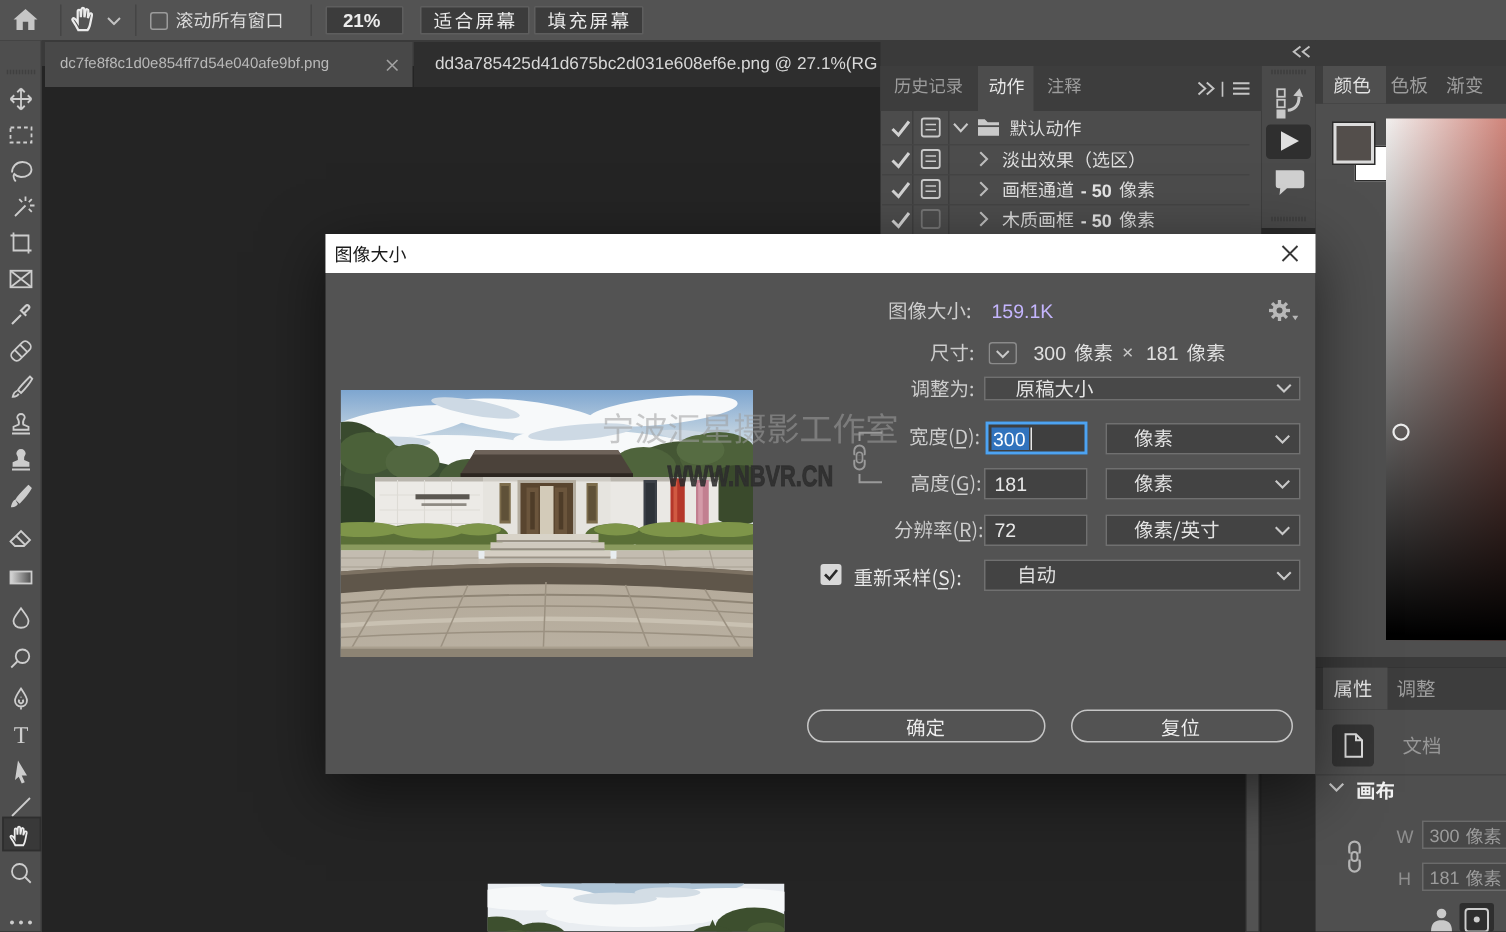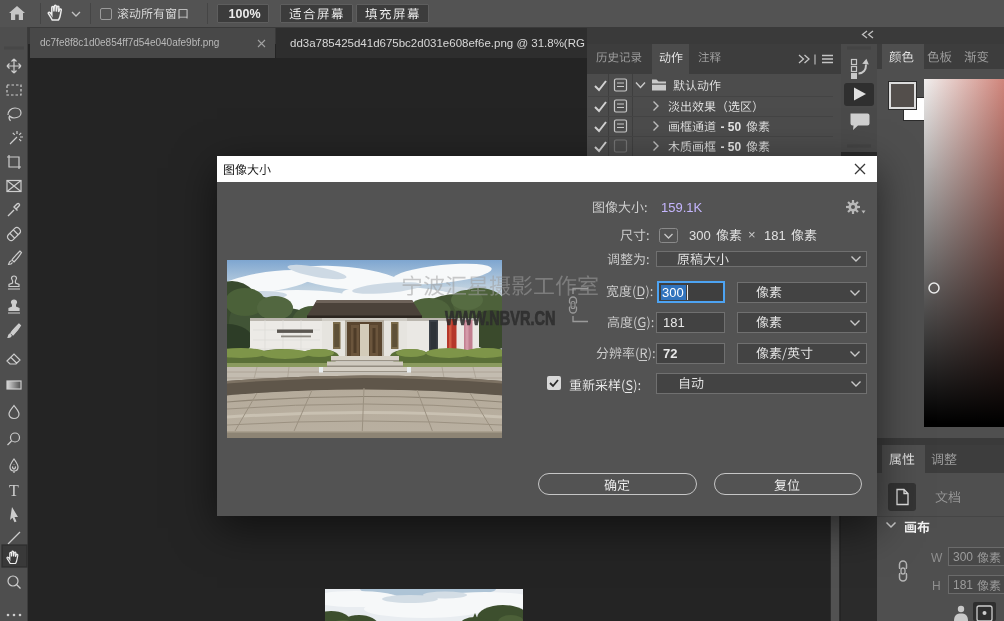--- a/index.html
+++ b/index.html
@@ -21,37 +21,37 @@
 <svg class="abs" style="left:71px;top:11px;" width="10" height="6" viewBox="0 0 10 6">
       <path d="M1 1 L5 5 L9 1" fill="none" stroke="#c2c2c2" stroke-width="1.3"></path>
     </svg>
 <div class="abs" style="left:90px;top:3px;width:1px;height:21px;background:#454545"></div>
 <div class="abs" style="left:100px;top:8px;width:12px;height:12px;border:1px solid #9b9b9b;border-radius:2px"></div>
 <svg style="position:absolute;left:117.0px;top:5.6px;overflow:visible" width="74.0" height="15.6">
       <path transform="translate(0,12.0)" d="M5.7 -8.1C5.0 -7.3 4.1 -6.6 3.2 -6.1L3.7 -5.4C4.7 -6.0 5.7 -6.9 6.4 -7.8ZM8.2 -7.6C9.2 -6.9 10.3 -6.0 10.9 -5.4L11.4 -6.0C10.8 -6.6 9.7 -7.5 8.8 -8.2ZM1.0 -9.3C1.7 -8.9 2.5 -8.2 2.9 -7.7L3.5 -8.3C3.1 -8.8 2.2 -9.4 1.6 -9.8ZM0.5 -6.1C1.1 -5.7 1.9 -5.0 2.3 -4.6L2.9 -5.2C2.5 -5.6 1.7 -6.2 1.0 -6.6ZM0.8 0.3 1.5 0.8C2.1 -0.3 2.8 -1.8 3.3 -3.1L2.6 -3.6C2.0 -2.2 1.3 -0.6 0.8 0.3ZM6.5 -9.9C6.7 -9.6 6.8 -9.3 6.9 -9.0H3.7V-8.2H11.3V-9.0H8.0C7.8 -9.3 7.6 -9.8 7.4 -10.1ZM4.9 1.0C5.1 0.8 5.5 0.7 8.0 0.0C7.9 -0.2 7.9 -0.5 7.9 -0.7L5.8 -0.2V-2.3C6.3 -2.7 6.7 -3.2 7.1 -3.7C7.9 -1.7 9.2 -0.1 11.0 0.7C11.1 0.5 11.4 0.2 11.6 -0.0C10.7 -0.3 9.9 -0.9 9.3 -1.5C9.9 -1.9 10.6 -2.4 11.2 -2.9L10.5 -3.4C10.1 -3.0 9.4 -2.5 8.9 -2.1C8.4 -2.7 8.1 -3.4 7.8 -4.2L9.0 -4.3C9.3 -4.0 9.5 -3.7 9.7 -3.5L10.3 -4.0C9.9 -4.5 9.1 -5.5 8.4 -6.1L7.8 -5.7L8.5 -4.9L5.5 -4.6C6.2 -5.2 6.9 -5.9 7.6 -6.7L6.7 -7.1C6.0 -6.1 5.0 -5.1 4.7 -4.9C4.4 -4.6 4.1 -4.5 3.9 -4.4C4.0 -4.2 4.1 -3.8 4.2 -3.6C4.4 -3.7 4.7 -3.8 6.3 -4.0C5.5 -3.0 4.3 -2.2 2.8 -1.6C3.0 -1.5 3.3 -1.1 3.4 -1.0C4.0 -1.2 4.5 -1.5 5.0 -1.8V-0.6C5.0 -0.1 4.7 0.2 4.5 0.3C4.6 0.5 4.8 0.8 4.9 1.0Z M13.1 -9.1V-8.3H17.7V-9.1ZM19.8 -9.9C19.8 -9.0 19.8 -8.2 19.8 -7.3H18.1V-6.4H19.8C19.6 -3.7 19.1 -1.2 17.5 0.3C17.7 0.4 18.0 0.7 18.2 0.9C20.0 -0.7 20.5 -3.5 20.7 -6.4H22.4C22.3 -2.2 22.2 -0.6 21.8 -0.2C21.7 -0.1 21.6 -0.0 21.4 -0.0C21.1 -0.0 20.5 -0.0 19.8 -0.1C20.0 0.1 20.1 0.5 20.1 0.8C20.7 0.8 21.4 0.8 21.7 0.8C22.1 0.7 22.4 0.6 22.6 0.3C23.0 -0.2 23.2 -1.9 23.3 -6.9C23.3 -7.0 23.3 -7.3 23.3 -7.3H20.7C20.7 -8.2 20.7 -9.0 20.7 -9.9ZM13.1 -0.5 13.1 -0.5V-0.5C13.4 -0.7 13.8 -0.8 17.1 -1.6L17.4 -0.8L18.1 -1.0C17.9 -1.9 17.4 -3.3 16.9 -4.4L16.2 -4.2C16.4 -3.6 16.7 -3.0 16.9 -2.3L14.0 -1.7C14.5 -2.8 14.9 -4.2 15.2 -5.4H17.9V-6.2H12.6V-5.4H14.3C14.0 -4.0 13.5 -2.6 13.3 -2.2C13.1 -1.7 13.0 -1.4 12.8 -1.4C12.9 -1.1 13.0 -0.7 13.1 -0.5Z M30.4 -8.9V-4.9C30.4 -3.2 30.3 -1.1 28.8 0.4C29.0 0.5 29.4 0.8 29.5 1.0C31.1 -0.6 31.3 -3.1 31.3 -4.9V-5.1H33.2V0.9H34.1V-5.1H35.5V-6.0H31.3V-8.2C32.7 -8.4 34.2 -8.7 35.3 -9.2L34.7 -9.9C33.7 -9.5 31.9 -9.1 30.4 -8.9ZM26.1 -4.3V-4.7V-6.3H28.4V-4.3ZM29.3 -9.8C28.3 -9.4 26.6 -9.1 25.2 -8.9V-4.7C25.2 -3.1 25.1 -1.1 24.3 0.4C24.5 0.5 24.9 0.8 25.1 1.0C25.8 -0.3 26.0 -2.0 26.0 -3.5H29.3V-7.1H26.1V-8.2C27.4 -8.4 28.9 -8.7 29.9 -9.1Z M40.7 -10.1C40.5 -9.6 40.4 -9.0 40.2 -8.5H36.8V-7.7H39.8C39.0 -6.1 37.9 -4.6 36.5 -3.6C36.6 -3.5 36.9 -3.2 37.1 -3.0C37.8 -3.5 38.5 -4.1 39.1 -4.9V0.9H39.9V-1.4H45.0V-0.2C45.0 0.0 44.9 0.1 44.7 0.1C44.5 0.1 43.8 0.1 43.0 0.1C43.1 0.3 43.2 0.7 43.3 0.9C44.3 0.9 45.0 0.9 45.3 0.8C45.7 0.6 45.9 0.4 45.9 -0.2V-6.3H40.0C40.3 -6.7 40.5 -7.2 40.8 -7.7H47.3V-8.5H41.1C41.3 -9.0 41.5 -9.4 41.6 -9.9ZM39.9 -3.5H45.0V-2.2H39.9ZM39.9 -4.2V-5.5H45.0V-4.2Z M52.5 -8.1C51.5 -7.3 50.2 -6.7 49.0 -6.4L49.5 -5.7C50.8 -6.1 52.1 -6.8 53.1 -7.6ZM54.9 -7.6C56.1 -7.0 57.7 -6.2 58.5 -5.6L59.1 -6.2C58.2 -6.8 56.7 -7.6 55.5 -8.1ZM53.2 -6.9C53.0 -6.5 52.7 -6.0 52.4 -5.7H50.0V1.0H50.9V0.5H57.2V0.9H58.2V-5.7H53.4C53.6 -6.0 53.9 -6.3 54.1 -6.7ZM50.9 -0.2V-5.0H57.2V-0.2ZM52.4 -2.6C52.9 -2.4 53.4 -2.2 53.9 -1.9C53.1 -1.5 52.2 -1.2 51.3 -1.0C51.5 -0.8 51.6 -0.6 51.7 -0.4C52.7 -0.6 53.7 -1.0 54.6 -1.6C55.2 -1.2 55.7 -0.9 56.1 -0.6L56.6 -1.1C56.2 -1.4 55.7 -1.7 55.1 -2.0C55.7 -2.5 56.1 -3.1 56.5 -3.8L56.0 -4.0L55.8 -4.0H53.1C53.2 -4.2 53.4 -4.4 53.4 -4.6L52.7 -4.7C52.5 -4.2 52.0 -3.5 51.3 -2.9C51.5 -2.8 51.7 -2.6 51.8 -2.5C52.2 -2.8 52.5 -3.1 52.7 -3.4H55.5C55.2 -3.0 54.9 -2.7 54.5 -2.4C53.9 -2.6 53.4 -2.9 52.8 -3.1ZM53.1 -9.9C53.3 -9.7 53.4 -9.3 53.5 -9.1H48.9V-7.2H49.8V-8.3H58.1V-7.2H59.1V-9.1H54.6C54.5 -9.4 54.2 -9.8 54.0 -10.1Z M61.5 -8.8V0.7H62.5V-0.4H69.6V0.6H70.5V-8.8ZM62.5 -1.3V-7.9H69.6V-1.3Z" fill="#dcdcdc"></path>
     </svg>
 <div class="abs" style="left:207px;top:3px;width:1px;height:21px;background:#454545"></div>
 <div class="abs" style="left:217px;top:4px;width:52px;height:19px;background:#3c3c3c;border:1px solid #5e5e5e;border-radius:1px"></div>
-<div class="abs" style="left:228.6px;top:7px;font-size:12.5px;color:#ececec;font-weight:700;white-space:pre;">100%</div>
+<div class="abs" style="left:228.6px;top:7px;font-size:12.5px;color:#ececec;font-weight:700;white-space:pre;">21%</div>
 <div class="abs" style="left:280px;top:4px;width:73px;height:19px;background:#3c3c3c;border:1px solid #5e5e5e;border-radius:1px"></div>
 <svg style="position:absolute;left:288.5px;top:5.5px;overflow:visible" width="58.0" height="16.2">
       <path transform="translate(0,12.5)" d="M0.8 -9.5C1.5 -8.9 2.2 -8.1 2.6 -7.5L3.4 -8.1C3.0 -8.6 2.1 -9.5 1.5 -10.1ZM5.7 -4.2H10.1V-2.2H5.7ZM3.1 -6.0H0.5V-5.2H2.2V-1.3C1.7 -1.1 1.1 -0.6 0.5 0.0L1.1 0.8C1.7 0.0 2.4 -0.6 2.8 -0.6C3.1 -0.6 3.5 -0.3 4.0 0.0C4.9 0.5 6.0 0.7 7.4 0.7C8.6 0.7 10.9 0.6 11.8 0.5C11.8 0.3 11.9 -0.2 12.0 -0.4C10.8 -0.3 8.9 -0.2 7.5 -0.2C6.1 -0.2 5.0 -0.3 4.2 -0.7C3.7 -1.0 3.4 -1.3 3.1 -1.4ZM4.8 -5.0V-1.4H11.0V-5.0H8.4V-6.6H11.9V-7.4H8.4V-9.1C9.4 -9.2 10.4 -9.4 11.2 -9.6L10.7 -10.4C9.2 -10.0 6.5 -9.7 4.4 -9.5C4.5 -9.3 4.6 -9.0 4.6 -8.7C5.5 -8.8 6.5 -8.9 7.5 -9.0V-7.4H3.8V-6.6H7.5V-5.0Z M20.5 -10.5C19.2 -8.6 16.9 -6.9 14.5 -6.0C14.8 -5.8 15.0 -5.4 15.2 -5.2C15.8 -5.5 16.5 -5.8 17.1 -6.2V-5.6H23.4V-6.4C24.1 -6.0 24.7 -5.6 25.5 -5.3C25.6 -5.6 25.9 -5.9 26.1 -6.1C24.1 -7.0 22.4 -8.0 20.9 -9.6L21.3 -10.1ZM17.5 -6.4C18.5 -7.1 19.5 -8.0 20.3 -8.9C21.3 -7.9 22.3 -7.1 23.4 -6.4ZM16.4 -4.0V1.0H17.4V0.3H23.2V0.9H24.2V-4.0ZM17.4 -0.6V-3.2H23.2V-0.6Z M32.4 -6.6C32.6 -6.2 32.9 -5.7 33.1 -5.3L34.0 -5.7C33.8 -6.0 33.5 -6.5 33.2 -6.9ZM30.6 -9.1H38.2V-7.8H30.6ZM29.7 -9.9V-5.8C29.7 -3.9 29.6 -1.3 28.4 0.5C28.6 0.6 29.0 0.9 29.2 1.0C30.5 -0.9 30.6 -3.7 30.6 -5.8V-7.0H39.2V-9.9ZM37.2 -6.9C37.0 -6.4 36.7 -5.8 36.4 -5.3H31.1V-4.5H33.1V-3.2L33.1 -2.7H30.8V-1.9H33.0C32.7 -1.1 32.1 -0.3 30.7 0.3C30.9 0.5 31.2 0.8 31.3 1.0C33.1 0.2 33.7 -0.8 33.9 -1.9H36.5V1.0H37.4V-1.9H39.8V-2.7H37.4V-4.5H39.5V-5.3H37.3C37.6 -5.7 38.0 -6.2 38.2 -6.6ZM36.5 -2.7H34.0L34.0 -3.2V-4.5H36.5Z M45.0 -6.1H51.6V-5.3H45.0ZM45.0 -7.5H51.6V-6.7H45.0ZM47.7 -3.2V-2.3H45.4C45.8 -2.6 46.1 -2.9 46.4 -3.2ZM48.7 -3.2H50.2C50.5 -2.9 50.8 -2.6 51.1 -2.3H48.7ZM44.1 -8.1V-4.6H46.4C46.2 -4.4 46.1 -4.2 45.9 -4.0H42.7V-3.2H45.2C44.5 -2.6 43.5 -2.0 42.4 -1.5C42.6 -1.4 42.8 -1.1 42.9 -0.8C43.6 -1.1 44.1 -1.4 44.6 -1.7V0.6H45.5V-1.6H47.7V1.0H48.7V-1.6H51.1V-0.3C51.1 -0.2 51.1 -0.1 50.9 -0.1C50.8 -0.1 50.3 -0.1 49.8 -0.2C49.9 0.1 50.0 0.3 50.0 0.6C50.8 0.6 51.3 0.6 51.6 0.4C52.0 0.3 52.0 0.1 52.0 -0.3V-1.7C52.5 -1.4 53.0 -1.2 53.6 -1.0C53.7 -1.2 53.9 -1.5 54.1 -1.7C53.1 -2.0 52.0 -2.5 51.2 -3.2H53.8V-4.0H47.0C47.1 -4.2 47.3 -4.4 47.4 -4.6H52.5V-8.1ZM49.8 -10.5V-9.7H46.6V-10.5H45.7V-9.7H42.8V-8.9H45.7V-8.3H46.6V-8.9H49.8V-8.3H50.8V-8.9H53.7V-9.7H50.8V-10.5Z" fill="#ececec"></path>
     </svg>
 <div class="abs" style="left:356px;top:4px;width:73px;height:19px;background:#3c3c3c;border:1px solid #5e5e5e;border-radius:1px"></div>
 <svg style="position:absolute;left:364.5px;top:5.5px;overflow:visible" width="58.0" height="16.2">
       <path transform="translate(0,12.5)" d="M8.7 -0.8C9.6 -0.2 10.7 0.5 11.2 1.0L11.8 0.4C11.3 -0.1 10.2 -0.9 9.3 -1.3ZM6.7 -1.3C6.1 -0.8 4.9 -0.1 4.0 0.4C4.2 0.5 4.4 0.8 4.6 1.0C5.5 0.6 6.7 -0.2 7.5 -0.8ZM7.6 -10.5C7.6 -10.2 7.6 -9.8 7.5 -9.3H4.7V-8.6H7.3L7.2 -7.7H5.3V-2.2H4.2V-1.4H12.0V-2.2H10.9V-7.7H8.0L8.2 -8.6H11.7V-9.3H8.4L8.6 -10.4ZM6.1 -2.2V-3.0H10.0V-2.2ZM6.1 -5.7H10.0V-5.0H6.1ZM6.1 -6.3V-7.1H10.0V-6.3ZM6.1 -4.4H10.0V-3.6H6.1ZM0.4 -1.7 0.8 -0.8C1.8 -1.2 3.1 -1.7 4.3 -2.2L4.1 -3.1L2.8 -2.6V-6.6H4.2V-7.5H2.8V-10.4H1.9V-7.5H0.5V-6.6H1.9V-2.2C1.4 -2.0 0.8 -1.8 0.4 -1.7Z M15.9 -3.8C16.2 -3.9 16.5 -4.0 18.3 -4.1C18.1 -1.9 17.5 -0.6 14.7 0.2C14.9 0.4 15.2 0.8 15.3 1.0C18.3 0.1 19.1 -1.6 19.3 -4.1L21.1 -4.2V-0.7C21.1 0.4 21.5 0.7 22.6 0.7C22.9 0.7 24.3 0.7 24.5 0.7C25.6 0.7 25.9 0.2 26.0 -1.8C25.7 -1.8 25.3 -2.0 25.1 -2.2C25.0 -0.5 24.9 -0.2 24.5 -0.2C24.1 -0.2 23.0 -0.2 22.8 -0.2C22.2 -0.2 22.1 -0.3 22.1 -0.7V-4.3L23.9 -4.4C24.2 -4.1 24.5 -3.8 24.6 -3.5L25.5 -4.1C24.8 -5.0 23.4 -6.2 22.2 -7.2L21.5 -6.7C22.0 -6.2 22.6 -5.7 23.1 -5.2L17.2 -4.9C18.0 -5.7 18.8 -6.6 19.6 -7.6H25.7V-8.5H14.8V-7.6H18.3C17.6 -6.6 16.7 -5.7 16.4 -5.4C16.1 -5.1 15.8 -4.8 15.6 -4.8C15.7 -4.5 15.8 -4.0 15.9 -3.8ZM19.3 -10.3C19.7 -9.7 20.1 -9.0 20.3 -8.5L21.3 -8.8C21.1 -9.3 20.6 -10.0 20.2 -10.6Z M32.4 -6.6C32.6 -6.2 32.9 -5.7 33.1 -5.3L34.0 -5.7C33.8 -6.0 33.5 -6.5 33.2 -6.9ZM30.6 -9.1H38.2V-7.8H30.6ZM29.7 -9.9V-5.8C29.7 -3.9 29.6 -1.3 28.4 0.5C28.6 0.6 29.0 0.9 29.2 1.0C30.5 -0.9 30.6 -3.7 30.6 -5.8V-7.0H39.2V-9.9ZM37.2 -6.9C37.0 -6.4 36.7 -5.8 36.4 -5.3H31.1V-4.5H33.1V-3.2L33.1 -2.7H30.8V-1.9H33.0C32.7 -1.1 32.1 -0.3 30.7 0.3C30.9 0.5 31.2 0.8 31.3 1.0C33.1 0.2 33.7 -0.8 33.9 -1.9H36.5V1.0H37.4V-1.9H39.8V-2.7H37.4V-4.5H39.5V-5.3H37.3C37.6 -5.7 38.0 -6.2 38.2 -6.6ZM36.5 -2.7H34.0L34.0 -3.2V-4.5H36.5Z M45.0 -6.1H51.6V-5.3H45.0ZM45.0 -7.5H51.6V-6.7H45.0ZM47.7 -3.2V-2.3H45.4C45.8 -2.6 46.1 -2.9 46.4 -3.2ZM48.7 -3.2H50.2C50.5 -2.9 50.8 -2.6 51.1 -2.3H48.7ZM44.1 -8.1V-4.6H46.4C46.2 -4.4 46.1 -4.2 45.9 -4.0H42.7V-3.2H45.2C44.5 -2.6 43.5 -2.0 42.4 -1.5C42.6 -1.4 42.8 -1.1 42.9 -0.8C43.6 -1.1 44.1 -1.4 44.6 -1.7V0.6H45.5V-1.6H47.7V1.0H48.7V-1.6H51.1V-0.3C51.1 -0.2 51.1 -0.1 50.9 -0.1C50.8 -0.1 50.3 -0.1 49.8 -0.2C49.9 0.1 50.0 0.3 50.0 0.6C50.8 0.6 51.3 0.6 51.6 0.4C52.0 0.3 52.0 0.1 52.0 -0.3V-1.7C52.5 -1.4 53.0 -1.2 53.6 -1.0C53.7 -1.2 53.9 -1.5 54.1 -1.7C53.1 -2.0 52.0 -2.5 51.2 -3.2H53.8V-4.0H47.0C47.1 -4.2 47.3 -4.4 47.4 -4.6H52.5V-8.1ZM49.8 -10.5V-9.7H46.6V-10.5H45.7V-9.7H42.8V-8.9H45.7V-8.3H46.6V-8.9H49.8V-8.3H50.8V-8.9H53.7V-9.7H50.8V-10.5Z" fill="#ececec"></path>
     </svg>
 <div class="abs" style="left:28px;top:27px;width:976px;height:17px;background:#3a3a3a"></div>
 <div class="abs" style="left:30px;top:28px;width:245px;height:30px;background:#484848"></div>
 <div class="abs" style="left:40px;top:37.1px;font-size:10px;color:#b9b9b9;font-weight:400;white-space:pre;">dc7fe8f8c1d0e854ff7d54e040afe9bf.png</div>
 <svg class="abs" style="left:257px;top:39px;" width="9" height="9" viewBox="0 0 9 9">
       <path d="M1 1 L8 8 M8 1 L1 8" stroke="#a2a2a2" stroke-width="1.1"></path>
     </svg>
 <div class="abs" style="left:276px;top:28px;width:311px;height:30px;background:#2e2e2e;overflow:hidden"></div>
-<div class="abs" style="left:290px;top:37.1px;font-size:11.5px;color:#d8d8d8;font-weight:400;white-space:pre;">dd3a785425d41d675bc2d031e608ef6e.png @ 31.8%(RG</div>
+<div class="abs" style="left:290px;top:37.1px;font-size:11.5px;color:#d8d8d8;font-weight:400;white-space:pre;">dd3a785425d41d675bc2d031e608ef6e.png @ 27.1%(RG</div>
 <div class="abs" style="left:28px;top:58px;width:813px;height:563px;background:#242424"></div>
 <div class="abs" style="left:830px;top:58px;width:10px;height:563px;background:#525252;border-left:1px solid #2e2e2e;border-right:1px solid #2e2e2e"></div>
 <svg class="abs" style="left:325px;top:589px;" width="198" height="32" viewBox="0 0 198 32">
 <rect width="198" height="32" fill="#e9edf1"></rect>
 <g fill="#aec4d6">
 <ellipse cx="99" cy="2" rx="38" ry="7"></ellipse>
 <ellipse cx="60" cy="0" rx="25" ry="5"></ellipse>
 <ellipse cx="146" cy="0" rx="25" ry="5"></ellipse>
 </g>
 <g fill="#f6f8f9">
@@ -598,21 +598,21 @@
 <svg style="position:absolute;left:756.0px;top:313.5px;overflow:visible" width="28.0" height="16.9">
       <path transform="translate(0,13.0)" d="M6.3 -9.2H8.7C8.4 -8.9 8.2 -8.5 7.9 -8.2H5.5C5.8 -8.5 6.1 -8.9 6.3 -9.2ZM6.3 -10.9C5.8 -9.8 4.8 -8.4 3.3 -7.4C3.5 -7.3 3.8 -7.0 4.0 -6.8C4.2 -7.0 4.4 -7.2 4.7 -7.4V-5.4H6.7C6.0 -4.8 5.1 -4.3 3.7 -3.8C3.9 -3.7 4.2 -3.4 4.3 -3.2C5.5 -3.6 6.3 -4.1 6.9 -4.5C7.1 -4.4 7.3 -4.2 7.5 -3.9C6.6 -3.1 5.0 -2.3 3.7 -2.0C3.9 -1.8 4.1 -1.5 4.3 -1.3C5.4 -1.7 6.9 -2.6 7.9 -3.4C8.0 -3.1 8.1 -2.9 8.2 -2.7C7.1 -1.6 5.2 -0.6 3.6 -0.1C3.8 0.0 4.0 0.4 4.2 0.6C5.6 0.1 7.2 -0.8 8.3 -1.8C8.5 -1.0 8.3 -0.3 8.0 -0.0C7.9 0.2 7.7 0.2 7.4 0.2C7.2 0.2 6.9 0.2 6.5 0.2C6.7 0.4 6.8 0.8 6.8 1.0C7.1 1.0 7.4 1.0 7.6 1.0C8.0 1.0 8.4 0.9 8.7 0.6C9.3 0.1 9.5 -1.4 9.0 -2.7L9.7 -3.0C10.1 -1.6 10.9 -0.4 12.0 0.3C12.1 0.1 12.4 -0.3 12.6 -0.4C11.6 -1.0 10.8 -2.1 10.4 -3.4C10.9 -3.6 11.4 -3.9 11.8 -4.2L11.2 -4.8C10.6 -4.4 9.6 -3.8 8.8 -3.4C8.5 -4.0 8.1 -4.6 7.5 -5.0L7.8 -5.4H11.7V-8.2H8.9C9.3 -8.6 9.7 -9.1 9.9 -9.6L9.4 -10.0L9.2 -10.0H6.8L7.3 -10.7ZM5.5 -7.4H7.8C7.8 -7.0 7.6 -6.6 7.3 -6.1H5.5ZM8.6 -7.4H10.8V-6.1H8.3C8.5 -6.6 8.6 -7.0 8.6 -7.4ZM3.4 -10.9C2.7 -8.9 1.6 -7.0 0.4 -5.7C0.6 -5.5 0.8 -5.0 0.9 -4.7C1.3 -5.1 1.7 -5.6 2.1 -6.1V1.0H3.0V-7.6C3.5 -8.6 4.0 -9.6 4.3 -10.6Z M21.3 -1.1C22.4 -0.6 23.8 0.3 24.4 0.8L25.2 0.2C24.5 -0.3 23.1 -1.1 22.0 -1.7ZM16.8 -1.7C16.0 -0.9 14.8 -0.3 13.6 0.2C13.8 0.4 14.2 0.7 14.4 0.9C15.5 0.4 16.8 -0.5 17.7 -1.3ZM15.5 -3.8C15.7 -3.9 16.1 -4.0 18.7 -4.1C17.5 -3.6 16.5 -3.2 16.1 -3.1C15.3 -2.8 14.7 -2.7 14.3 -2.6C14.4 -2.4 14.5 -1.9 14.5 -1.8C14.9 -1.9 15.4 -1.9 19.2 -2.1V-0.1C19.2 0.1 19.2 0.1 19.0 0.1C18.8 0.1 18.1 0.1 17.3 0.1C17.4 0.4 17.6 0.7 17.6 1.0C18.6 1.0 19.2 1.0 19.6 0.8C20.1 0.7 20.2 0.4 20.2 -0.1V-2.2L23.4 -2.4C23.8 -2.1 24.1 -1.8 24.3 -1.5L25.0 -2.1C24.5 -2.7 23.4 -3.5 22.5 -4.1L21.7 -3.6C22.0 -3.4 22.3 -3.2 22.6 -3.0L17.3 -2.8C19.1 -3.4 20.9 -4.1 22.6 -5.0L21.9 -5.7C21.5 -5.4 20.9 -5.1 20.4 -4.9L17.4 -4.7C18.1 -5.0 18.8 -5.4 19.4 -5.8L19.1 -6.0H25.4V-6.8H20.0V-7.6H24.0V-8.4H20.0V-9.2H24.7V-10.0H20.0V-10.9H19.0V-10.0H14.4V-9.2H19.0V-8.4H15.1V-7.6H19.0V-6.8H13.7V-6.0H18.3C17.4 -5.5 16.5 -5.0 16.2 -4.9C15.8 -4.8 15.5 -4.7 15.2 -4.7C15.3 -4.4 15.5 -4.0 15.5 -3.8Z" fill="#e3e3e3"></path>
     </svg>
 <svg class="abs" style="left:849px;top:319px;" width="12" height="8" viewBox="0 0 12 8">
       <path d="M1.5 1.5 L6 6 L10.5 1.5" stroke="#c9c9c9" stroke-width="1.4" fill="none"></path>
     </svg>
 <svg style="position:absolute;left:596.0px;top:345.0px;overflow:visible" width="61.7" height="16.9">
       <path transform="translate(0,13.0)" d="M8.7 -10.7 7.9 -10.3C8.8 -8.4 10.3 -6.3 11.7 -5.1C11.9 -5.4 12.2 -5.7 12.5 -5.9C11.1 -6.9 9.6 -8.9 8.7 -10.7ZM4.2 -10.7C3.5 -8.7 2.1 -6.9 0.6 -5.7C0.8 -5.6 1.2 -5.2 1.4 -5.0C1.8 -5.3 2.1 -5.6 2.4 -5.9V-5.0H4.9C4.6 -2.8 3.9 -0.8 0.8 0.2C1.1 0.5 1.3 0.8 1.4 1.1C4.8 -0.1 5.6 -2.5 6.0 -5.0H9.5C9.4 -1.8 9.2 -0.5 8.8 -0.2C8.7 -0.1 8.6 -0.0 8.3 -0.0C8.0 -0.0 7.2 -0.0 6.3 -0.1C6.5 0.2 6.6 0.6 6.7 0.9C7.5 0.9 8.3 0.9 8.7 0.9C9.2 0.9 9.5 0.8 9.7 0.4C10.2 -0.1 10.3 -1.5 10.5 -5.5C10.6 -5.7 10.6 -6.0 10.6 -6.0H2.5C3.6 -7.2 4.6 -8.7 5.3 -10.4Z M18.4 -8.3C18.4 -7.0 18.2 -5.3 17.9 -4.3L18.6 -4.1C19.0 -5.2 19.1 -6.9 19.1 -8.2ZM19.8 -10.8V-6.0C19.8 -3.6 19.6 -1.3 17.4 0.4C17.6 0.5 17.9 0.8 18.0 1.0C20.4 -0.8 20.6 -3.3 20.6 -6.0V-10.8ZM14.2 -8.0C14.4 -7.3 14.6 -6.4 14.6 -5.8L15.4 -6.0C15.3 -6.6 15.1 -7.5 14.9 -8.2ZM21.5 -8.0C21.8 -7.3 21.9 -6.4 22.0 -5.8L22.7 -6.0C22.7 -6.6 22.5 -7.5 22.2 -8.2ZM14.8 -10.6C15.0 -10.2 15.3 -9.6 15.4 -9.2H13.7V-8.4H17.8V-9.2H16.4C16.2 -9.7 15.9 -10.3 15.6 -10.8ZM13.7 -3.4V-2.6H15.3C15.2 -1.5 14.9 -0.4 13.7 0.4C13.9 0.6 14.2 0.9 14.3 1.1C15.7 0.1 16.1 -1.3 16.2 -2.6H17.8V-3.4H16.2V-4.9H17.9V-5.8H16.8C17.0 -6.4 17.3 -7.3 17.5 -8.0L16.7 -8.2C16.5 -7.5 16.3 -6.5 16.0 -5.8H13.6V-4.9H15.3V-3.4ZM22.3 -10.7C22.5 -10.2 22.8 -9.7 22.9 -9.2H21.1V-8.4H25.3V-9.2H23.9C23.7 -9.7 23.4 -10.4 23.1 -10.9ZM21.1 -3.0V-2.2H22.8V1.0H23.7V-2.2H25.3V-3.0H23.7V-4.9H25.5V-5.7H24.2C24.5 -6.4 24.8 -7.3 25.0 -8.0L24.2 -8.2C24.0 -7.5 23.7 -6.4 23.5 -5.7H20.9V-4.9H22.8V-3.0Z M36.8 -8.4C36.3 -7.8 35.5 -7.1 34.9 -6.7L35.6 -6.2C36.2 -6.6 37.0 -7.3 37.6 -7.9ZM26.7 -4.4 27.2 -3.6C28.1 -4.0 29.1 -4.6 30.1 -5.1L30.0 -5.9C28.8 -5.3 27.5 -4.7 26.7 -4.4ZM27.1 -7.8C27.8 -7.3 28.7 -6.7 29.1 -6.3L29.8 -6.9C29.3 -7.3 28.5 -7.9 27.8 -8.3ZM34.8 -5.3C35.7 -4.8 36.8 -4.0 37.4 -3.5L38.1 -4.0C37.5 -4.6 36.4 -5.3 35.5 -5.8ZM26.7 -2.6V-1.7H32.0V1.0H33.0V-1.7H38.4V-2.6H33.0V-3.7H32.0V-2.6ZM31.7 -10.8C31.9 -10.5 32.1 -10.1 32.3 -9.8H26.9V-8.9H31.7C31.3 -8.2 30.9 -7.7 30.7 -7.5C30.5 -7.3 30.3 -7.1 30.1 -7.1C30.2 -6.9 30.3 -6.5 30.4 -6.3C30.6 -6.4 30.9 -6.4 32.4 -6.5C31.7 -5.9 31.2 -5.4 30.9 -5.2C30.5 -4.8 30.1 -4.6 29.9 -4.5C30.0 -4.3 30.1 -3.9 30.1 -3.7C30.4 -3.8 30.9 -3.9 34.3 -4.2C34.4 -4.0 34.6 -3.7 34.6 -3.5L35.4 -3.9C35.1 -4.5 34.5 -5.4 33.9 -6.1L33.2 -5.8C33.4 -5.5 33.6 -5.2 33.8 -4.9L31.5 -4.7C32.6 -5.6 33.8 -6.8 34.8 -8.0L34.0 -8.4C33.8 -8.1 33.4 -7.7 33.1 -7.4L31.5 -7.3C31.9 -7.7 32.3 -8.3 32.7 -8.9H38.2V-9.8H33.4C33.2 -10.1 32.9 -10.6 32.6 -11.0Z M42.1 2.5 42.8 2.2C41.7 0.4 41.2 -1.8 41.2 -4.0C41.2 -6.2 41.7 -8.4 42.8 -10.3L42.1 -10.6C40.9 -8.7 40.2 -6.6 40.2 -4.0C40.2 -1.5 40.9 0.6 42.1 2.5Z M45.9 -5.0V-8.6H47.5C49.0 -8.6 49.8 -8.1 49.8 -6.9C49.8 -5.6 49.0 -5.0 47.5 -5.0ZM49.9 0.0H51.3L48.9 -4.2C50.2 -4.5 51.0 -5.4 51.0 -6.9C51.0 -8.8 49.6 -9.5 47.7 -9.5H44.7V0.0H45.9V-4.0H47.6Z M52.9 2.5C54.1 0.6 54.8 -1.5 54.8 -4.0C54.8 -6.6 54.1 -8.7 52.9 -10.6L52.2 -10.3C53.3 -8.4 53.9 -6.2 53.9 -4.0C53.9 -1.8 53.3 0.4 52.2 2.2Z M57.9 -5.1C58.3 -5.1 58.7 -5.4 58.7 -6.0C58.7 -6.5 58.3 -6.9 57.9 -6.9C57.4 -6.9 57.0 -6.5 57.0 -6.0C57.0 -5.4 57.4 -5.1 57.9 -5.1ZM57.9 0.2C58.3 0.2 58.7 -0.2 58.7 -0.7C58.7 -1.3 58.3 -1.6 57.9 -1.6C57.4 -1.6 57.0 -1.3 57.0 -0.7C57.0 -0.2 57.4 0.2 57.9 0.2Z" fill="#cdcdcd"></path>
     </svg>
 <div class="abs" style="left:656px;top:343px;width:69px;height:21px;background:#424242;border:1px solid #707070"></div>
-<div class="abs" style="left:663px;top:346.2px;font-size:13px;color:#e8e8e8;font-weight:700;white-space:pre;">72</div>
+<div class="abs" style="left:663px;top:346.2px;font-size:13px;color:#e8e8e8;font-weight:400;white-space:pre;">72</div>
 <div class="abs" style="left:737px;top:343px;width:130px;height:21px;background:#434343;border:1px solid #707070"></div>
 <svg style="position:absolute;left:756.0px;top:344.5px;overflow:visible" width="59.1" height="16.9">
       <path transform="translate(0,13.0)" d="M6.3 -9.2H8.7C8.4 -8.9 8.2 -8.5 7.9 -8.2H5.5C5.8 -8.5 6.1 -8.9 6.3 -9.2ZM6.3 -10.9C5.8 -9.8 4.8 -8.4 3.3 -7.4C3.5 -7.3 3.8 -7.0 4.0 -6.8C4.2 -7.0 4.4 -7.2 4.7 -7.4V-5.4H6.7C6.0 -4.8 5.1 -4.3 3.7 -3.8C3.9 -3.7 4.2 -3.4 4.3 -3.2C5.5 -3.6 6.3 -4.1 6.9 -4.5C7.1 -4.4 7.3 -4.2 7.5 -3.9C6.6 -3.1 5.0 -2.3 3.7 -2.0C3.9 -1.8 4.1 -1.5 4.3 -1.3C5.4 -1.7 6.9 -2.6 7.9 -3.4C8.0 -3.1 8.1 -2.9 8.2 -2.7C7.1 -1.6 5.2 -0.6 3.6 -0.1C3.8 0.0 4.0 0.4 4.2 0.6C5.6 0.1 7.2 -0.8 8.3 -1.8C8.5 -1.0 8.3 -0.3 8.0 -0.0C7.9 0.2 7.7 0.2 7.4 0.2C7.2 0.2 6.9 0.2 6.5 0.2C6.7 0.4 6.8 0.8 6.8 1.0C7.1 1.0 7.4 1.0 7.6 1.0C8.0 1.0 8.4 0.9 8.7 0.6C9.3 0.1 9.5 -1.4 9.0 -2.7L9.7 -3.0C10.1 -1.6 10.9 -0.4 12.0 0.3C12.1 0.1 12.4 -0.3 12.6 -0.4C11.6 -1.0 10.8 -2.1 10.4 -3.4C10.9 -3.6 11.4 -3.9 11.8 -4.2L11.2 -4.8C10.6 -4.4 9.6 -3.8 8.8 -3.4C8.5 -4.0 8.1 -4.6 7.5 -5.0L7.8 -5.4H11.7V-8.2H8.9C9.3 -8.6 9.7 -9.1 9.9 -9.6L9.4 -10.0L9.2 -10.0H6.8L7.3 -10.7ZM5.5 -7.4H7.8C7.8 -7.0 7.6 -6.6 7.3 -6.1H5.5ZM8.6 -7.4H10.8V-6.1H8.3C8.5 -6.6 8.6 -7.0 8.6 -7.4ZM3.4 -10.9C2.7 -8.9 1.6 -7.0 0.4 -5.7C0.6 -5.5 0.8 -5.0 0.9 -4.7C1.3 -5.1 1.7 -5.6 2.1 -6.1V1.0H3.0V-7.6C3.5 -8.6 4.0 -9.6 4.3 -10.6Z M21.3 -1.1C22.4 -0.6 23.8 0.3 24.4 0.8L25.2 0.2C24.5 -0.3 23.1 -1.1 22.0 -1.7ZM16.8 -1.7C16.0 -0.9 14.8 -0.3 13.6 0.2C13.8 0.4 14.2 0.7 14.4 0.9C15.5 0.4 16.8 -0.5 17.7 -1.3ZM15.5 -3.8C15.7 -3.9 16.1 -4.0 18.7 -4.1C17.5 -3.6 16.5 -3.2 16.1 -3.1C15.3 -2.8 14.7 -2.7 14.3 -2.6C14.4 -2.4 14.5 -1.9 14.5 -1.8C14.9 -1.9 15.4 -1.9 19.2 -2.1V-0.1C19.2 0.1 19.2 0.1 19.0 0.1C18.8 0.1 18.1 0.1 17.3 0.1C17.4 0.4 17.6 0.7 17.6 1.0C18.6 1.0 19.2 1.0 19.6 0.8C20.1 0.7 20.2 0.4 20.2 -0.1V-2.2L23.4 -2.4C23.8 -2.1 24.1 -1.8 24.3 -1.5L25.0 -2.1C24.5 -2.7 23.4 -3.5 22.5 -4.1L21.7 -3.6C22.0 -3.4 22.3 -3.2 22.6 -3.0L17.3 -2.8C19.1 -3.4 20.9 -4.1 22.6 -5.0L21.9 -5.7C21.5 -5.4 20.9 -5.1 20.4 -4.9L17.4 -4.7C18.1 -5.0 18.8 -5.4 19.4 -5.8L19.1 -6.0H25.4V-6.8H20.0V-7.6H24.0V-8.4H20.0V-9.2H24.7V-10.0H20.0V-10.9H19.0V-10.0H14.4V-9.2H19.0V-8.4H15.1V-7.6H19.0V-6.8H13.7V-6.0H18.3C17.4 -5.5 16.5 -5.0 16.2 -4.9C15.8 -4.8 15.5 -4.7 15.2 -4.7C15.3 -4.4 15.5 -4.0 15.5 -3.8Z M26.1 2.3H27.0L30.9 -10.3H30.0Z M37.0 -8.2V-6.7H33.2V-3.6H31.8V-2.7H36.7C36.2 -1.5 34.8 -0.5 31.6 0.2C31.8 0.5 32.1 0.9 32.2 1.1C35.6 0.2 37.0 -1.0 37.7 -2.4C38.7 -0.5 40.5 0.6 43.1 1.1C43.2 0.8 43.5 0.4 43.7 0.2C41.2 -0.2 39.4 -1.1 38.5 -2.7H43.4V-3.6H42.1V-6.7H38.1V-8.2ZM34.1 -3.6V-5.8H37.0V-4.6C37.0 -4.3 37.0 -3.9 37.0 -3.6ZM41.1 -3.6H38.0C38.0 -3.9 38.1 -4.2 38.1 -4.5V-5.8H41.1ZM39.4 -10.9V-9.7H35.7V-10.9H34.7V-9.7H32.0V-8.8H34.7V-7.5H35.7V-8.8H39.4V-7.5H40.4V-8.8H43.2V-9.7H40.4V-10.9Z M46.3 -5.4C47.2 -4.4 48.2 -3.0 48.6 -2.1L49.5 -2.6C49.1 -3.6 48.0 -4.9 47.1 -5.9ZM52.3 -10.9V-8.2H44.8V-7.2H52.3V-0.4C52.3 -0.1 52.2 -0.0 51.9 0.0C51.6 0.0 50.4 0.0 49.2 -0.0C49.4 0.3 49.6 0.8 49.7 1.1C51.1 1.1 52.1 1.0 52.6 0.9C53.2 0.7 53.4 0.4 53.4 -0.4V-7.2H56.4V-8.2H53.4V-10.9Z" fill="#e3e3e3"></path>
     </svg>
 <svg class="abs" style="left:849px;top:350px;" width="12" height="8" viewBox="0 0 12 8">
       <path d="M1.5 1.5 L6 6 L10.5 1.5" stroke="#c9c9c9" stroke-width="1.4" fill="none"></path>
     </svg>
 <div class="abs" style="left:547px;top:376px;width:14px;height:14px;background:#d8d8d8;border-radius:2px"></div>
 <svg class="abs" style="left:547px;top:376px;" width="14" height="14" viewBox="0 0 14 14">
       <path d="M3 7 L6 10 L11 4" stroke="#2a2a2a" stroke-width="1.8" fill="none"></path>

